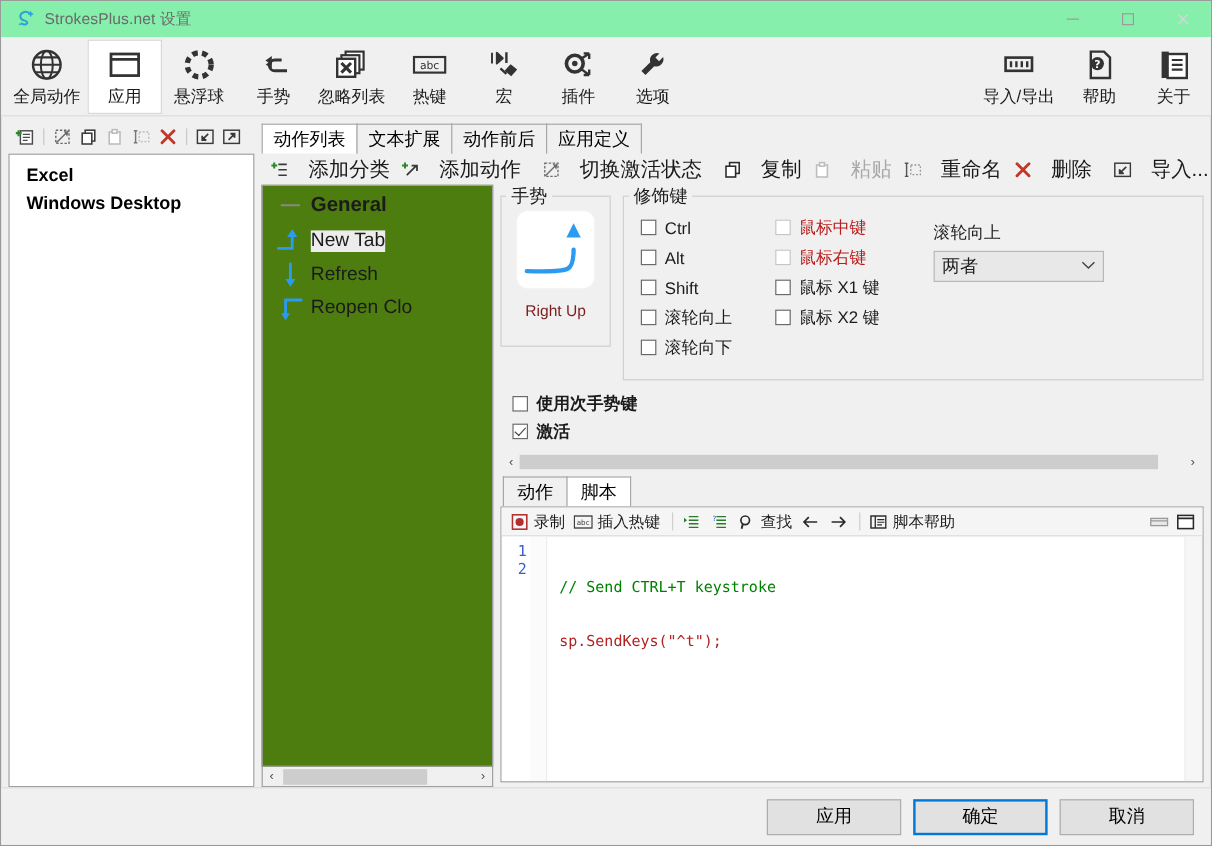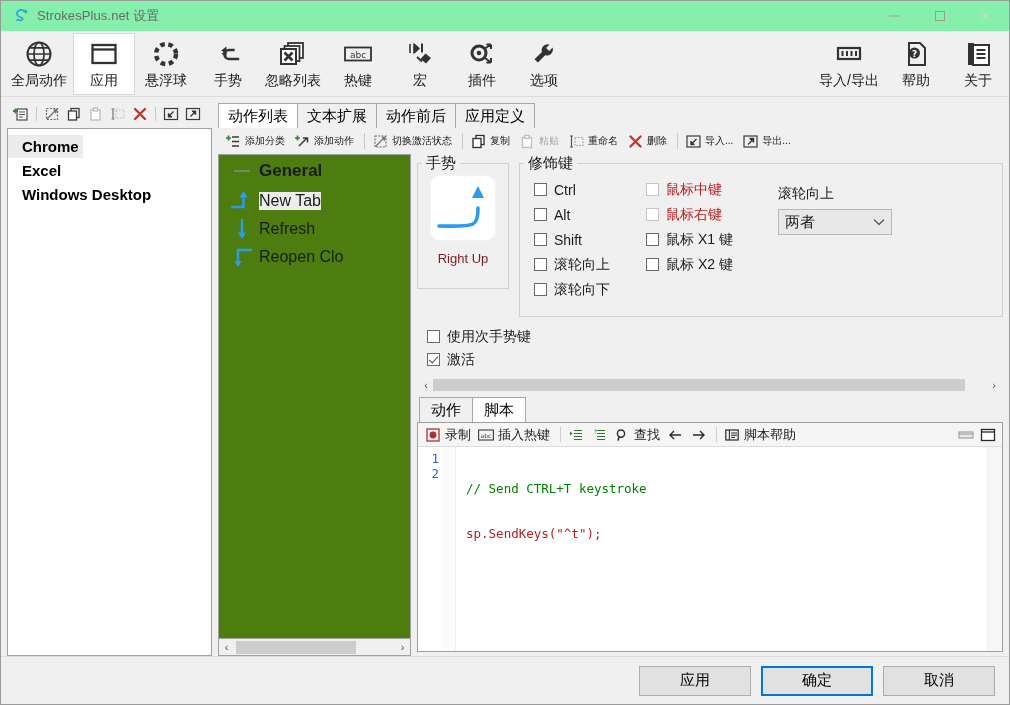--- a/index.html
+++ b/index.html
@@ -105,22 +105,22 @@
     border:1px solid #a7a7a7; border-bottom:none;
     background:#f0f0f0; margin-right:-1px;
   }
   .tab.active { background:#fff; }
 
   .cmdbar {
     height:24px; display:flex; align-items:center;
     padding:2px 2px 0 4px; gap:0px;
   }
   .cmd {
-    display:flex; align-items:center; gap:4px;
-    padding:1px 6px 1px 3px; font-size:10px; color:#1a1a1a;
+    display:flex; align-items:center; gap:16px;
+    padding:1px 6px 1px 3px; font-size:17px; color:#1a1a1a;
     white-space:nowrap;
     justify-content:center;
   }
   .cmd.disabled { color:#a8a8a8; }
   .cmd-ico { width:16px; height:16px; display:flex; align-items:center; justify-content:center; }
   .cmd-sep { width:1px; height:16px; background:#c8c8c8; margin:0 4px; }
 
   .panes { flex:1 1 auto; display:flex; min-height:0; padding-top:2px; }
 
   
@@ -182,29 +182,29 @@
     content:""; position:absolute; left:3px; top:0px;
     width:4px; height:8px; border:solid #4a4a4a;
     border-width:0 1.6px 1.6px 0; transform:rotate(42deg);
   }
   .chk-lbl { font-size:14px; color:#1b1b1b; white-space:nowrap; }
   .chk-lbl.disabled { color:#b91c1c; }
 
   .capture-col { padding-left:12px; padding-top:8px; width:150px; }
   .capture-lbl { font-size:14px; color:#1b1b1b; margin-bottom:6px; }
   .combo {
-    width:114px; height:26px; background:#e8e8e8; border:1px solid #b8b8b8;
+    width:142px; height:26px; background:#e8e8e8; border:1px solid #b8b8b8;
     display:flex; align-items:center; padding:0 6px;
     font-size:15px; color:#1b1b1b; position:relative;
   }
   .combo .chev { margin-left:auto; color:#4a4a4a; font-size:11px; }
 
   .below-chks { padding:8px 0 0 10px; }
   .below-chks .chk-row { height:23px; }
-  .below-chks .chk-lbl { font-size:14px; }
+  .below-chks .chk-lbl { font-size:14px;font-weight:bold; }
 
   .wide-scroll {
     height:16px; margin:6px 2px 0 2px; display:flex; align-items:center;
     background:#f0f0f0;
   }
   .ws-arrow { width:14px; text-align:center; font-size:11px; color:#505050; }
   .ws-track { flex:1 1 auto; height:14px; position:relative; }
   .ws-thumb { position:absolute; left:0; top:1px; height:12px; background:#cdcdcd; }
 
   
@@ -477,23 +477,20 @@
         </div>
         <div class="tb-ico">
           <svg width="16" height="16" viewBox="0 0 16 16">
             <rect x="1.5" y="2.5" width="13" height="11" fill="none" stroke="#3a3a3a" stroke-width="1.2"></rect>
             <path d="M5.5 10.5L10.5 5.5M10.5 8.8V5.3H7" stroke="#3a3a3a" stroke-width="1.4"></path>
           </svg>
         </div>
       </div>
 
       <div class="applist">
-        <div class="applist-row">
-          <span class="applist-item sel">Chrome</span>
-        </div>
         <div class="applist-row">
           <span class="applist-item">Excel</span>
         </div>
         <div class="applist-row">
           <span class="applist-item">Windows Desktop</span>
         </div>
       </div>
     </div>
 
     <div class="rightpane">

